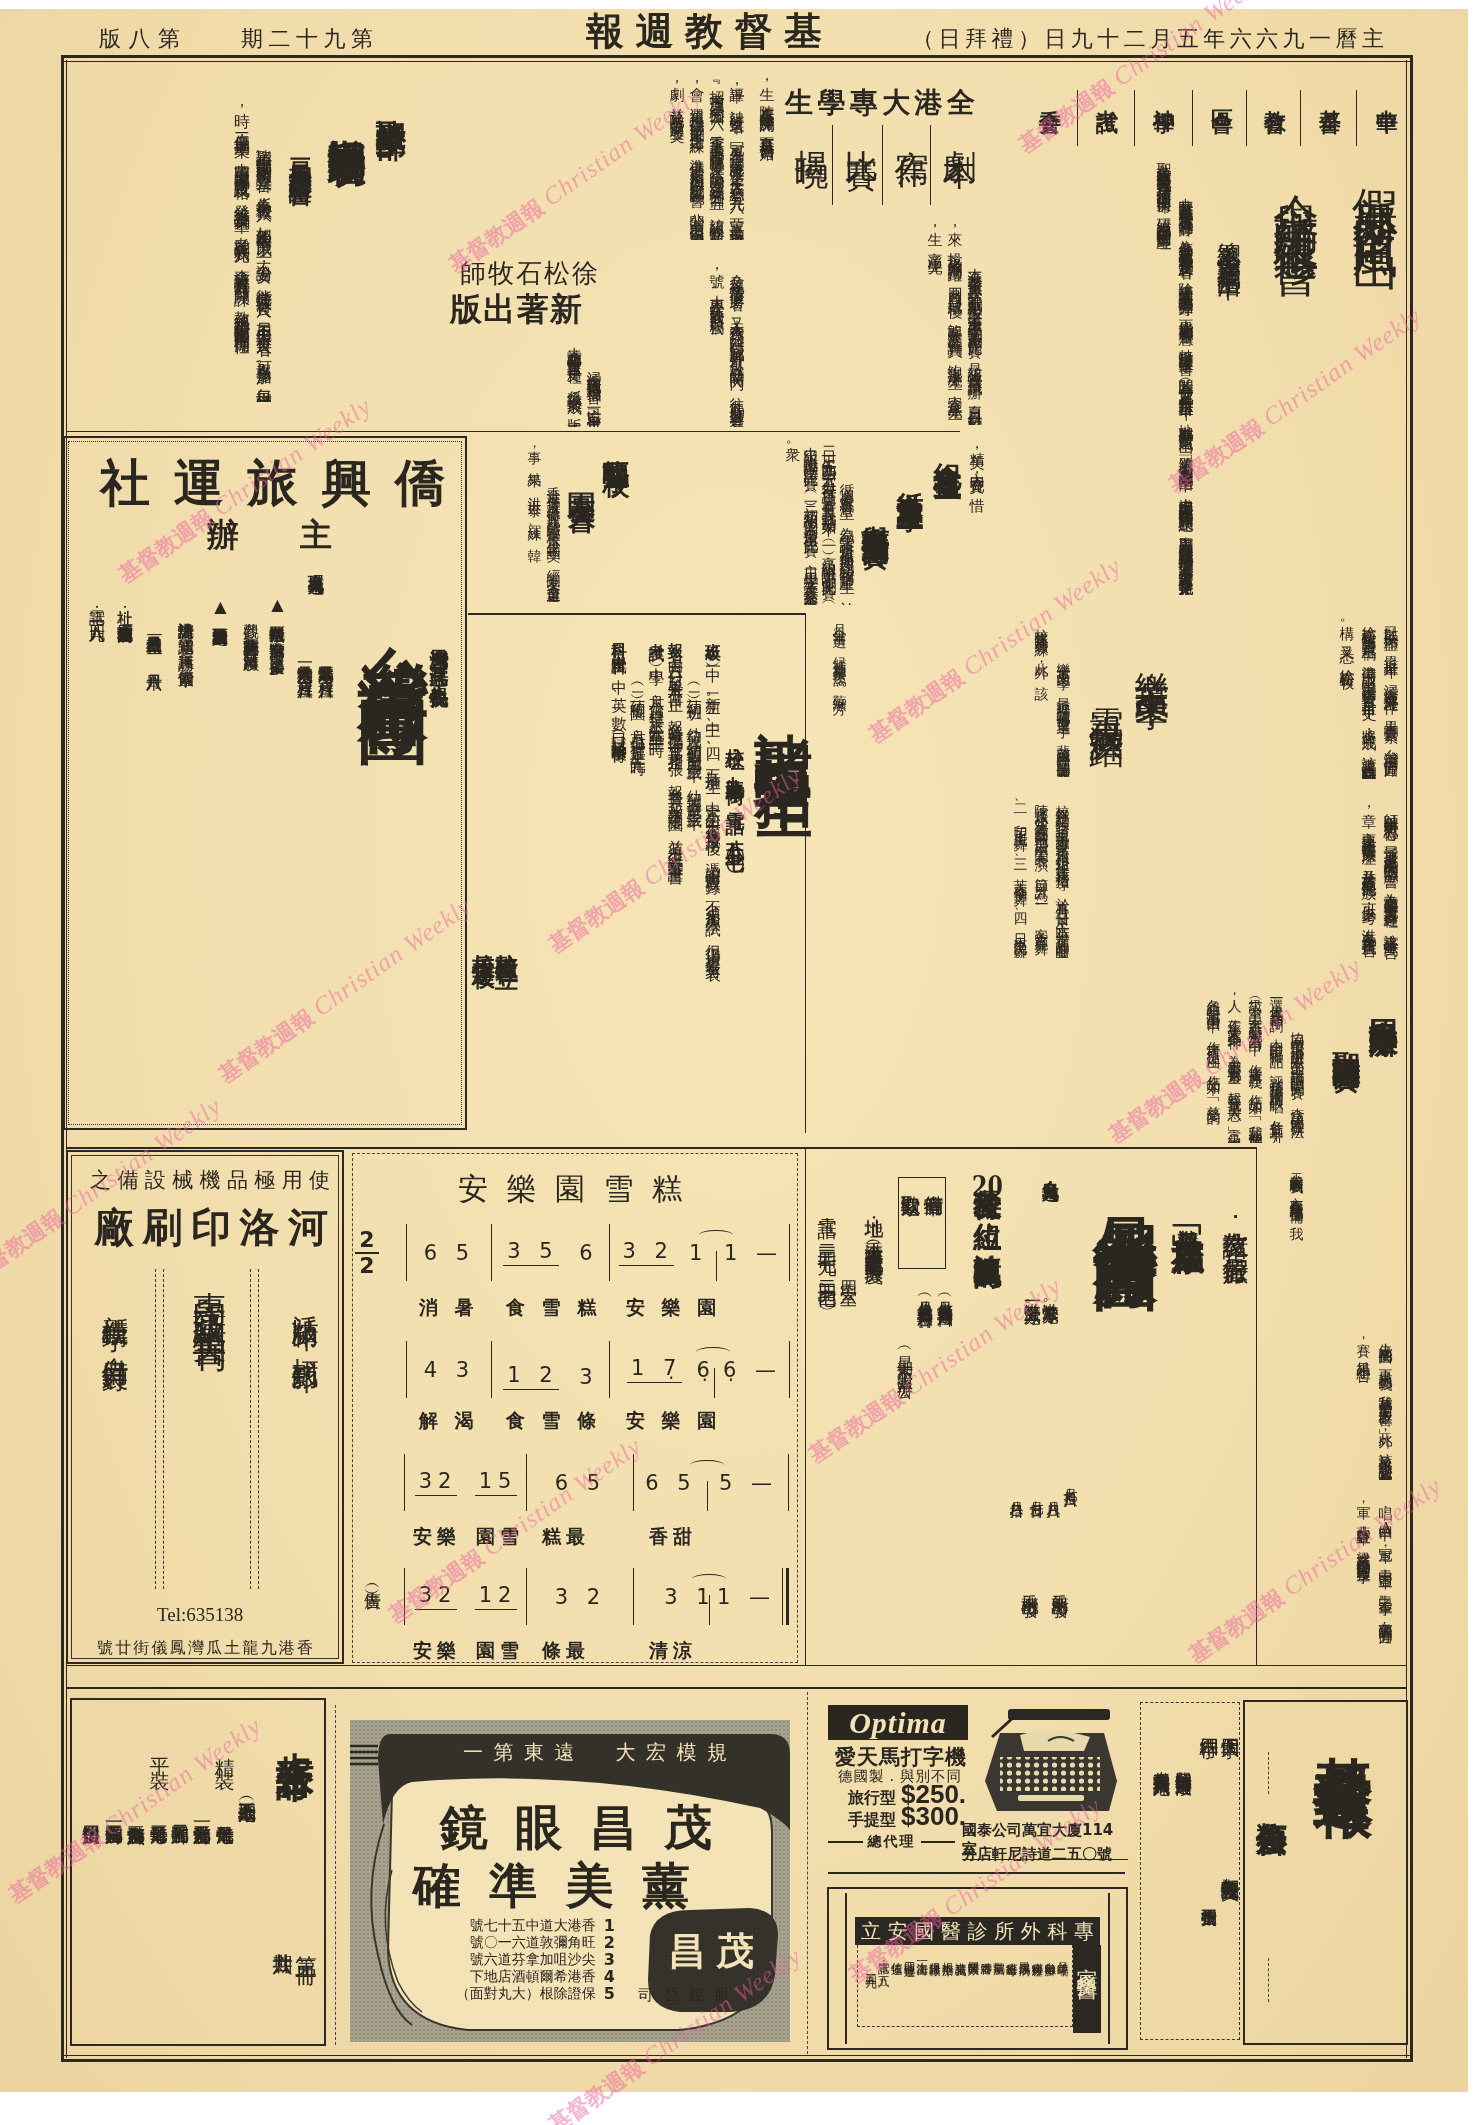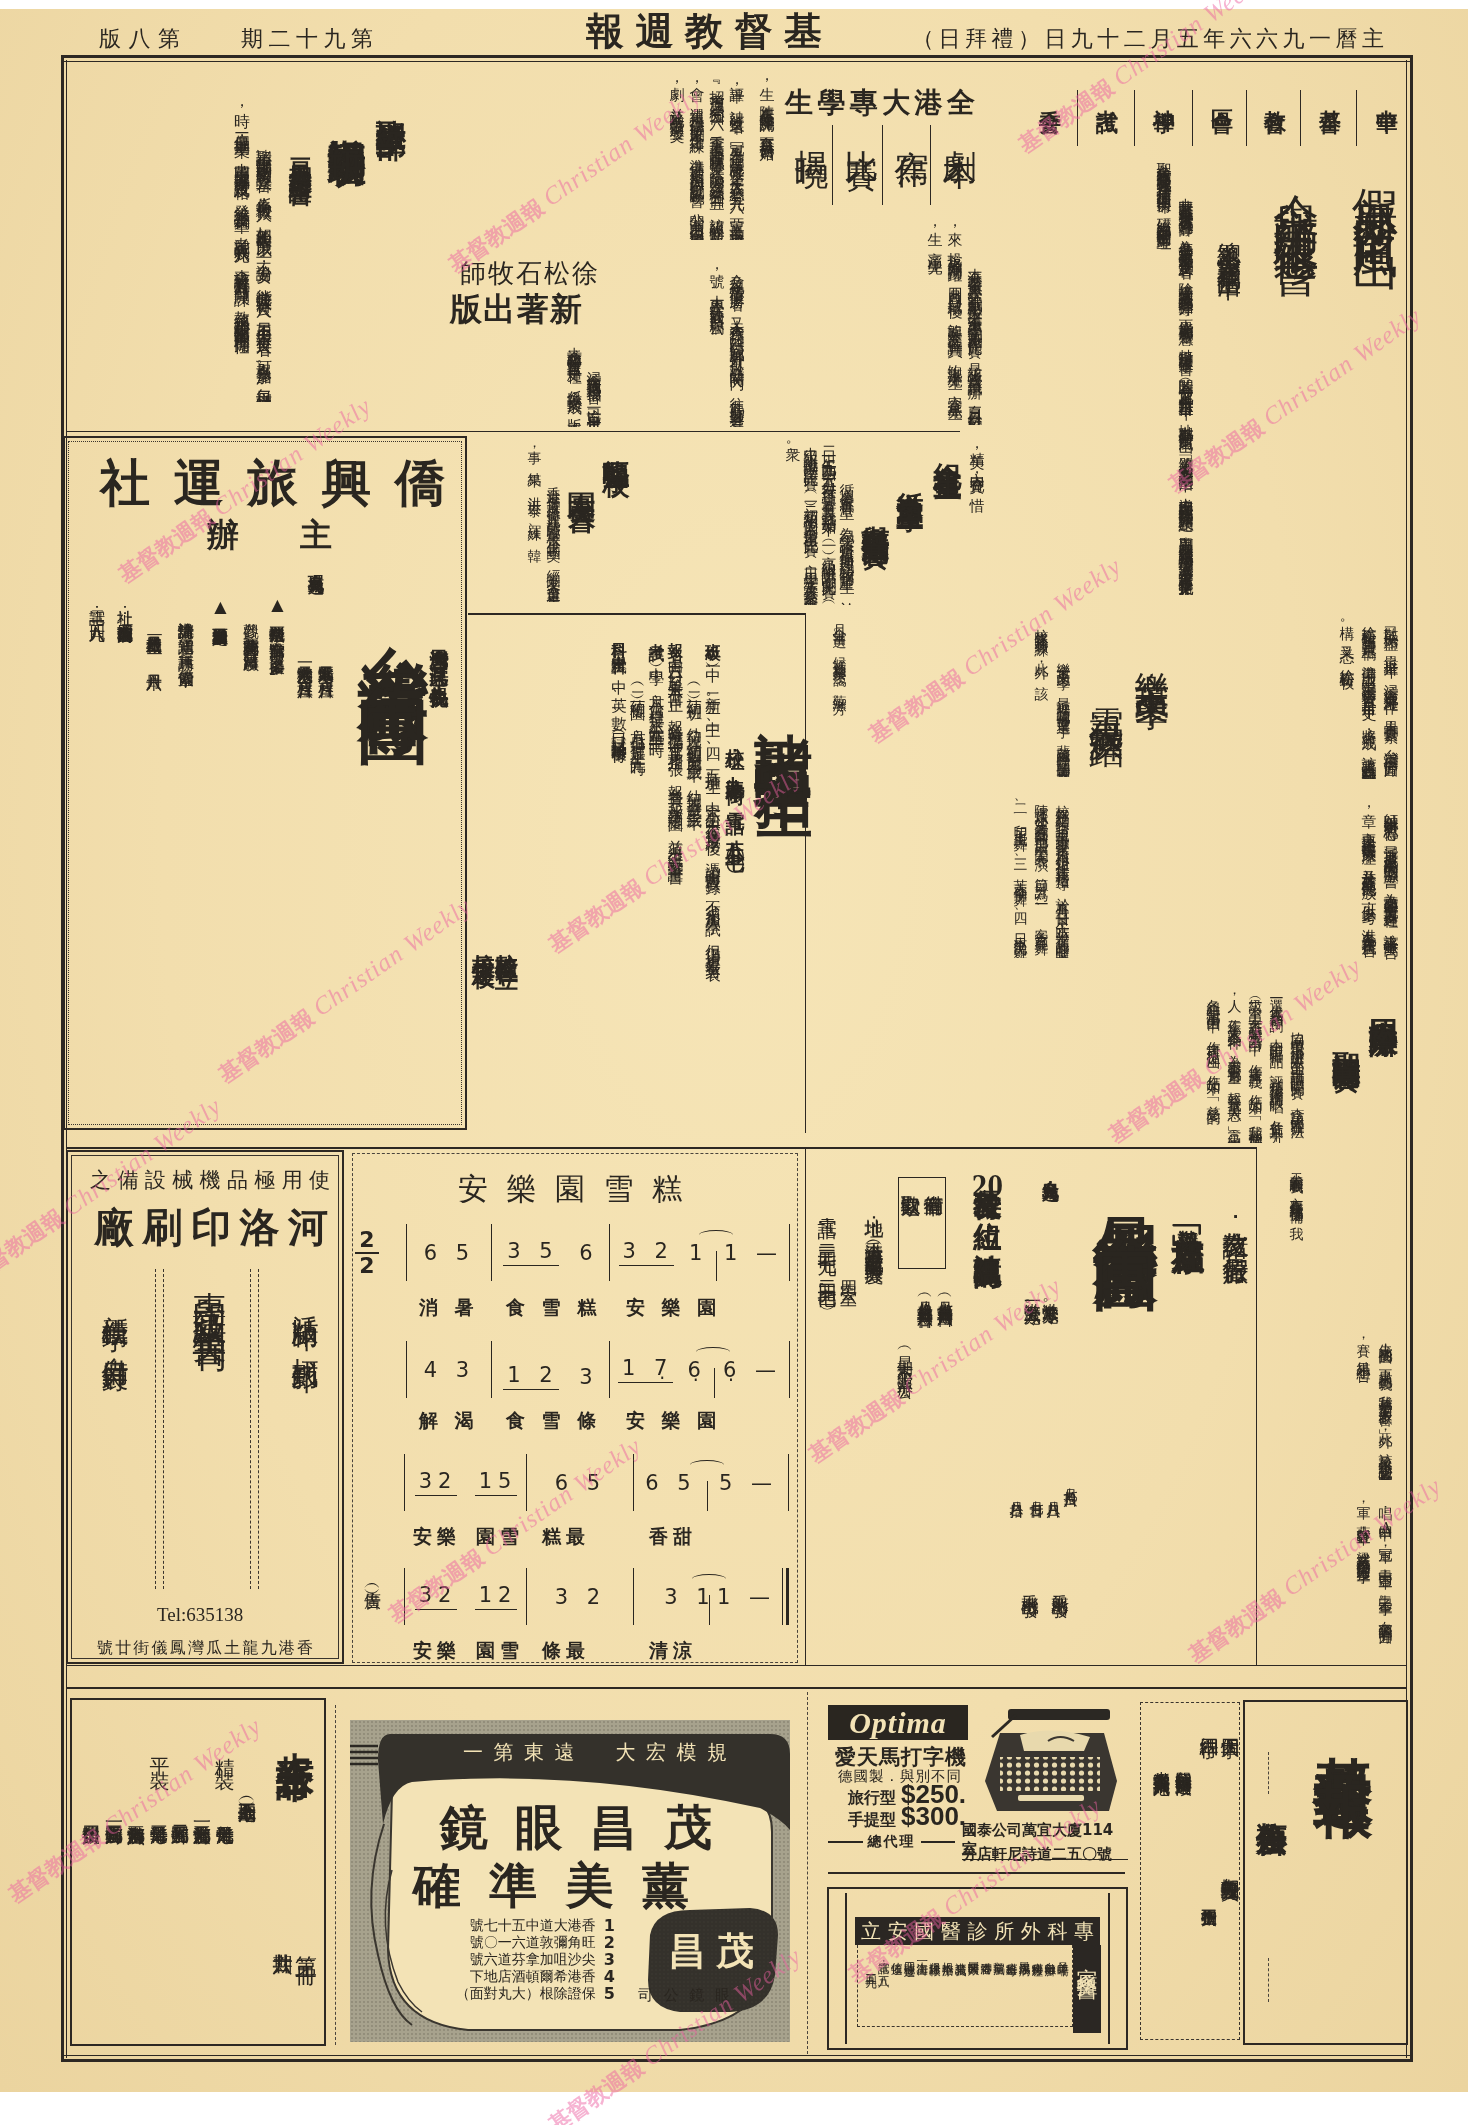--- a/index.html
+++ b/index.html
@@ -234,21 +234,21 @@
     <div class="mshort" style="left:361px;top:214px;"></div>
     <div class="mbar" style="left:436px;top:187px;"></div>
     <div class="tie" style="left:343px;top:193px;"></div>
     <div class="meas" style="left:55px;top:187px;width:83px;">
         <span>4 3</span>
       </div>
     <div class="meas" style="left:140px;top:194px;width:116px;">
         <span class="ul">1 2</span>
         <span>3</span>
       </div>
-    <div class="meas" style="left:258px;top:187px;width:103px;">
+    <div class="meas" style="left:267px;top:187px;width:103px;">
         <span class="ul">1 7̣</span>
         <span>6̣</span>
       </div>
     <div class="meas" style="left:363px;top:187px;width:73px;">
         <span>6̣ —</span>
       </div>
     <div class="lyr" style="left:66px;top:254px;">解 渴</div>
     <div class="lyr" style="left:153px;top:254px;">食 雪 條</div>
     <div class="lyr" style="left:273px;top:254px;">安 樂 園</div>
 

